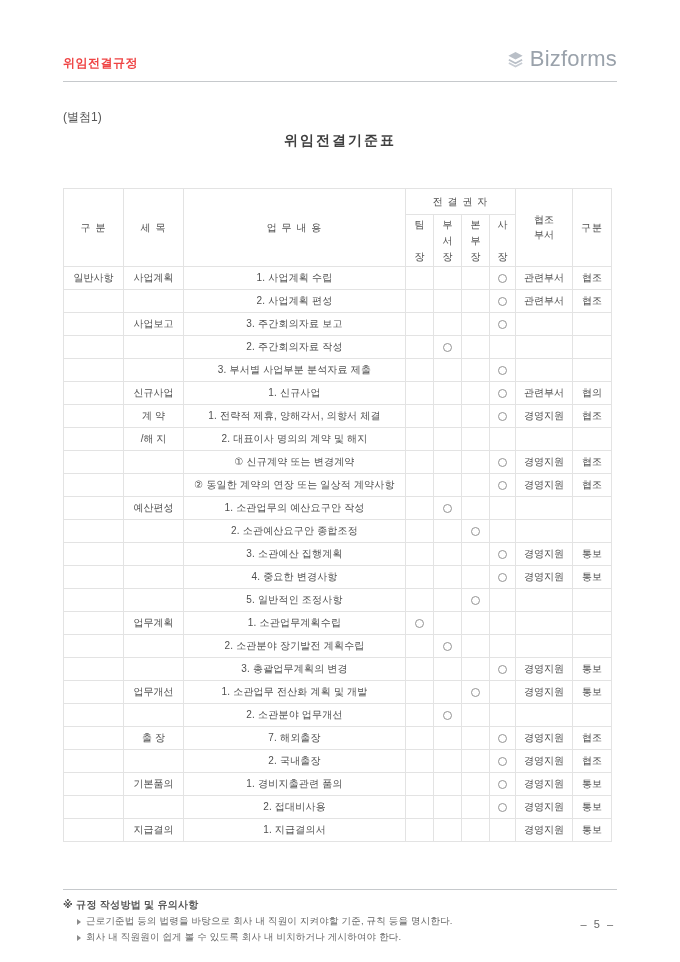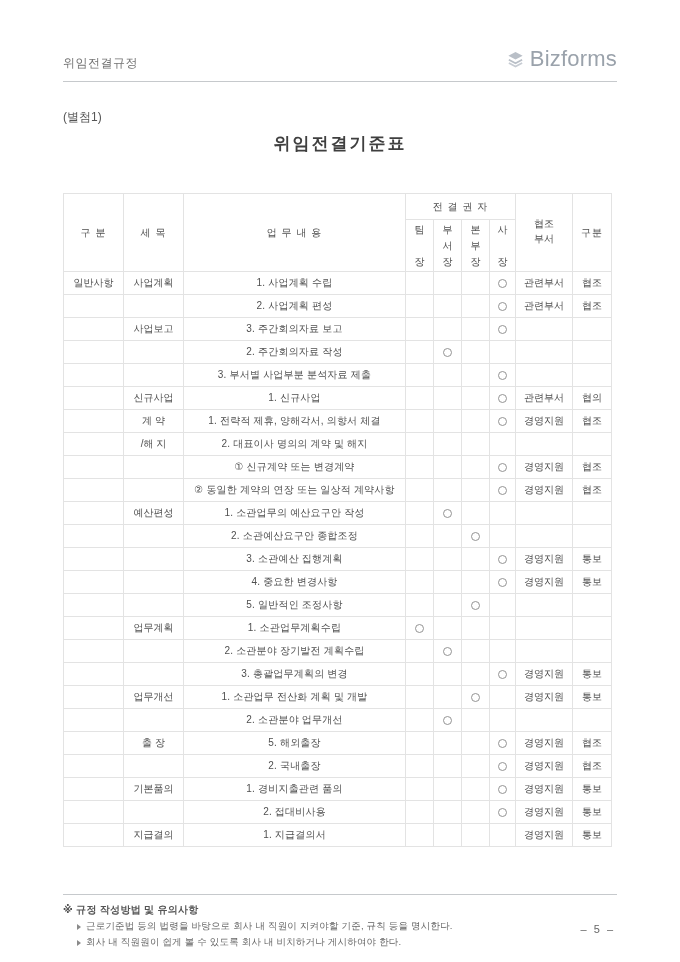--- a/index.html
+++ b/index.html
@@ -9,42 +9,42 @@
     font-family: "Liberation Sans", "DejaVu Sans", sans-serif;
     color: #4f4f4f;
   }
   .page { width: 554px; margin: 0 auto; padding-top: 46px; position: relative; }
 
   
   .doc-header {
     display: flex; justify-content: space-between; align-items: flex-end;
     border-bottom: 1px solid #c6c9cc; padding-bottom: 9px;
   }
-  .doc-title { font-size: 12px; font-weight: normal; color: #737373; letter-spacing: .5px; text-align: center; }
+  .doc-title { font-size: 12px; font-weight: bold; color: #ef4444; letter-spacing: .5px; text-align: center; }
   .brand { display: flex; align-items: center; gap: 5px; }
   .brand-name { font-size: 22px; color: #9aa2ab; letter-spacing: .2px; }
 
   .attachment { margin-top: 27px; font-size: 12px; color: #555; }
   .table-title {
-    margin-top: 6px; text-align: center; font-size: 17px; font-weight: bold;
+    margin-top: 6px; text-align: center; font-size: 14px; font-weight: bold;
     color: #3f3f3f; letter-spacing: 2px;
   }
 
   
   table.approval {
     width: 548px; margin-top: 38px; border-collapse: collapse; table-layout: fixed;
   }
   table.approval th, table.approval td {
     border: 1px solid #e3e3e3; font-size: 10px; font-weight: normal;
     color: #4f4f4f; text-align: center; vertical-align: middle; padding: 0;
   }
   thead tr.h1 { height: 26px; }
   thead tr.h2 { height: 52px; }
   thead th { letter-spacing: 1px; }
-  .wrap2 { width: 24px; margin: 0 auto; word-break: break-all; line-height: 1.45; letter-spacing: 0; font-family: Liberation Mono, monospace; }
+  .wrap2 { width: 24px; margin: 0 auto; word-break: break-all; line-height: 1.45; letter-spacing: 0; }
   .vstack {
     display: flex; flex-direction: column; align-items: center; justify-content: space-between;
     height: 46px; margin: 2px auto; letter-spacing: 0;
   }
   tbody tr { height: 23px; }
   td.c-task { text-align: left; padding: 4px 7px; line-height: 1.55; letter-spacing: .2px; }
   .circle {
     display: inline-block; width: 9px; height: 9px;
     border: 1px solid #949494; border-radius: 50%; vertical-align: middle;
   }
@@ -350,21 +350,21 @@
           <td></td>
           <td><span class="circle"></span></td>
           <td></td>
           <td></td>
           <td></td>
           <td></td>
         </tr>
         <tr>
           <td></td>
           <td>출 장</td>
-          <td class="c-task">5. 해외출장</td>
+          <td class="c-task">7. 해외출장</td>
           <td></td>
           <td></td>
           <td></td>
           <td><span class="circle"></span></td>
           <td>경영지원</td>
           <td>협조</td>
         </tr>
         <tr>
           <td></td>
           <td></td>

